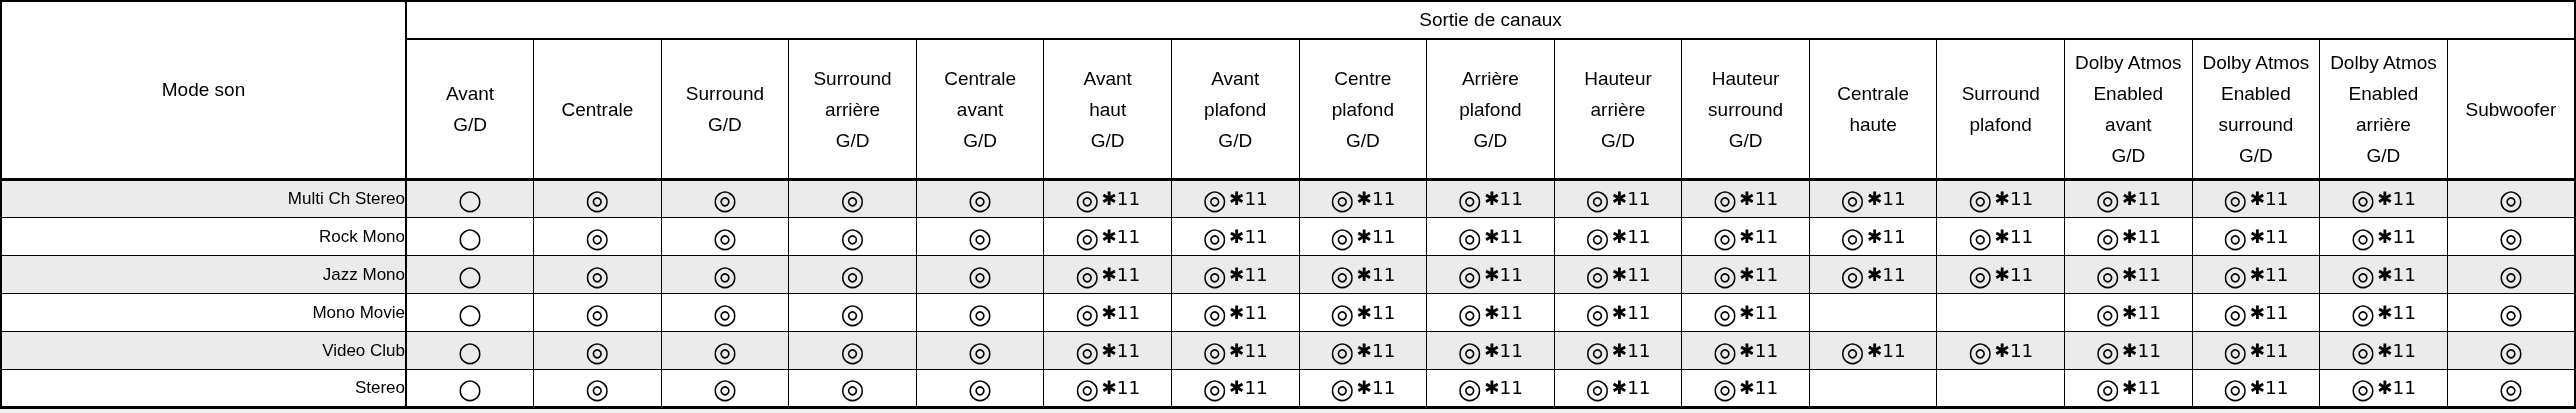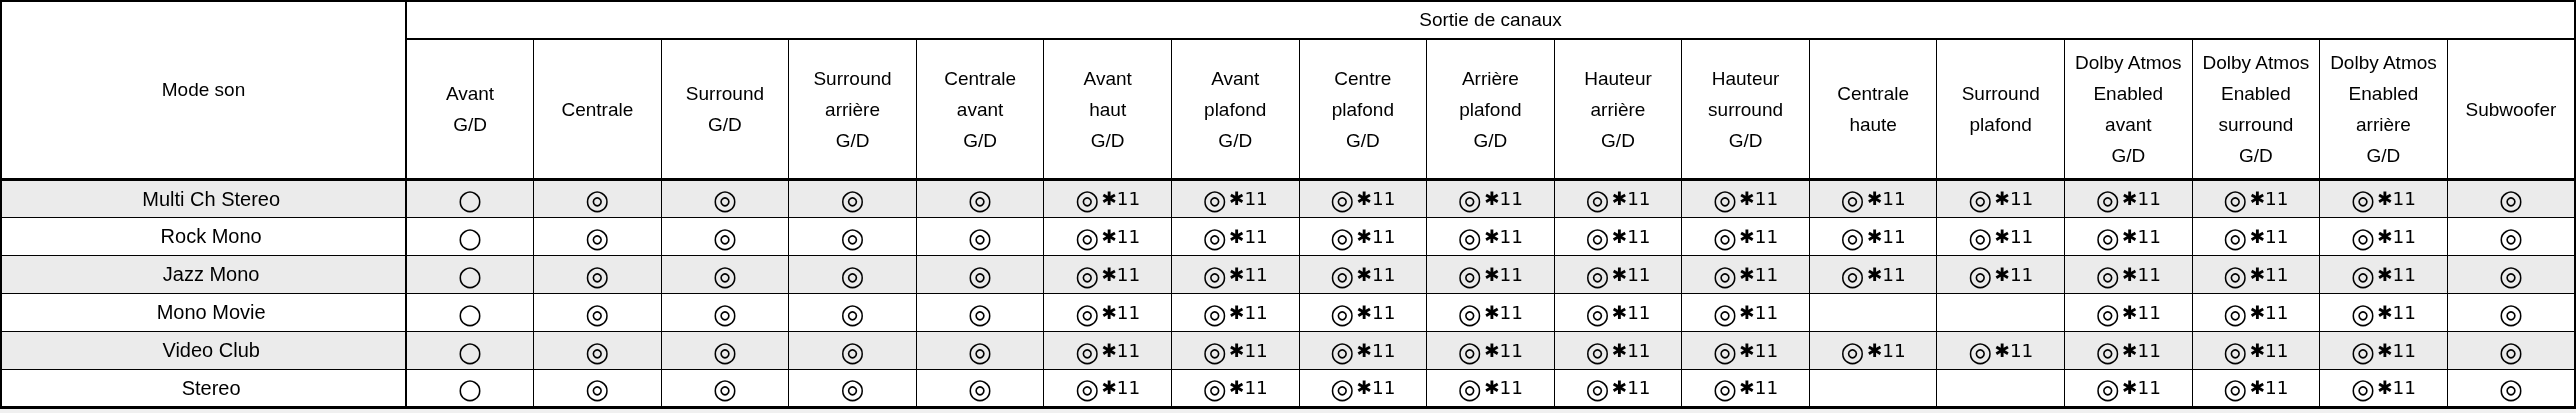--- a/index.html
+++ b/index.html
@@ -41,22 +41,22 @@
     font-size: 19px;
     line-height: 31px;
     text-align: center;
     vertical-align: middle;
     white-space: pre-line;
     border-bottom-width: 3.1px;
   }
   tbody tr { height: 38px; }
   tbody tr.stripe { background: #ebebeb; }
   th.mode-label {
-    font-size: 20px;
-    text-align: center;
+    font-size: 17px;
+    text-align: right;
     padding-left: 15.3px;
     vertical-align: middle;
     border-right-width: 2.3px;
   }
   td.cell {
     text-align: center;
     vertical-align: middle;
     white-space: nowrap;
   }
   .sym {

